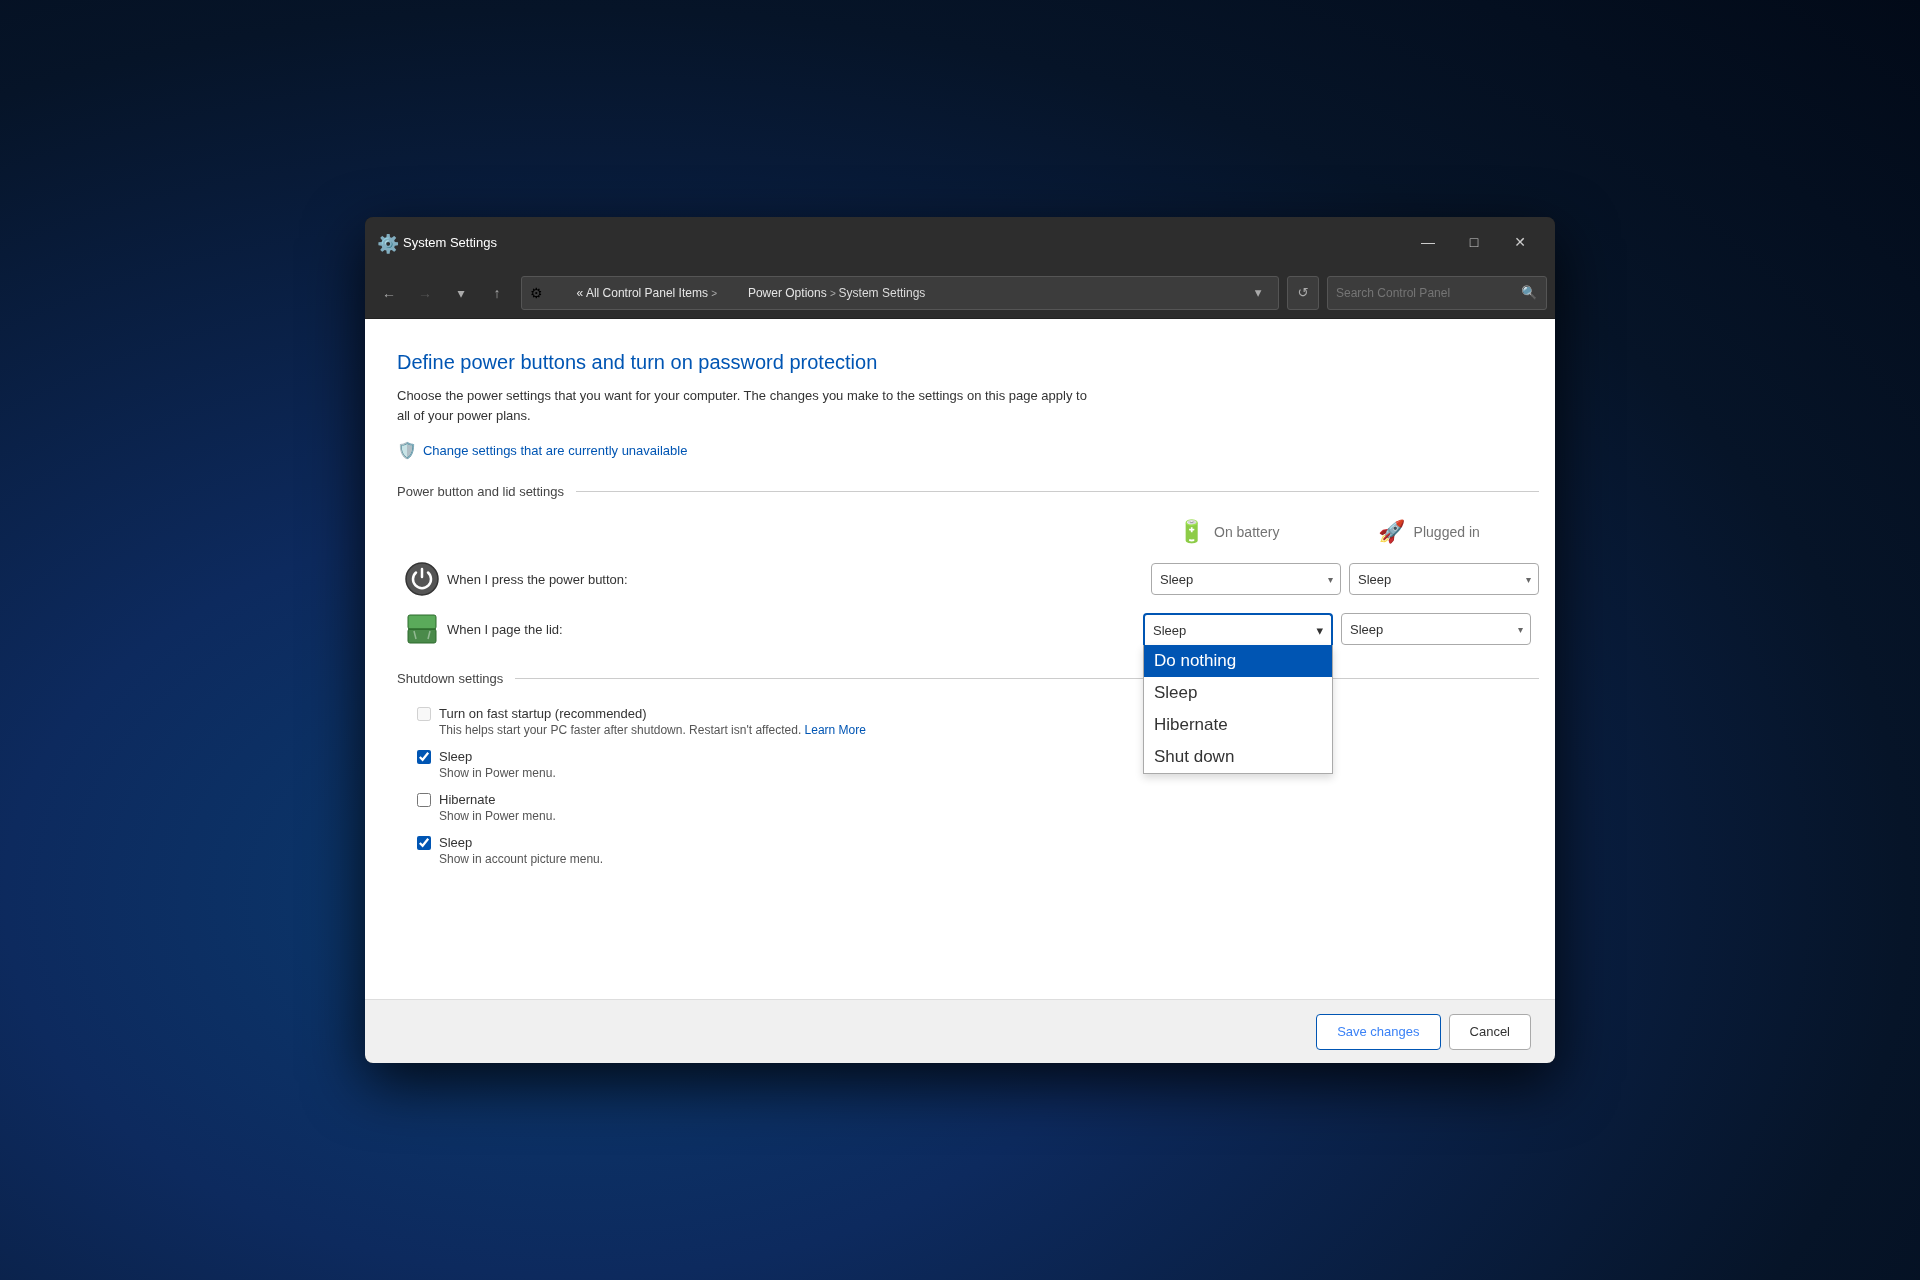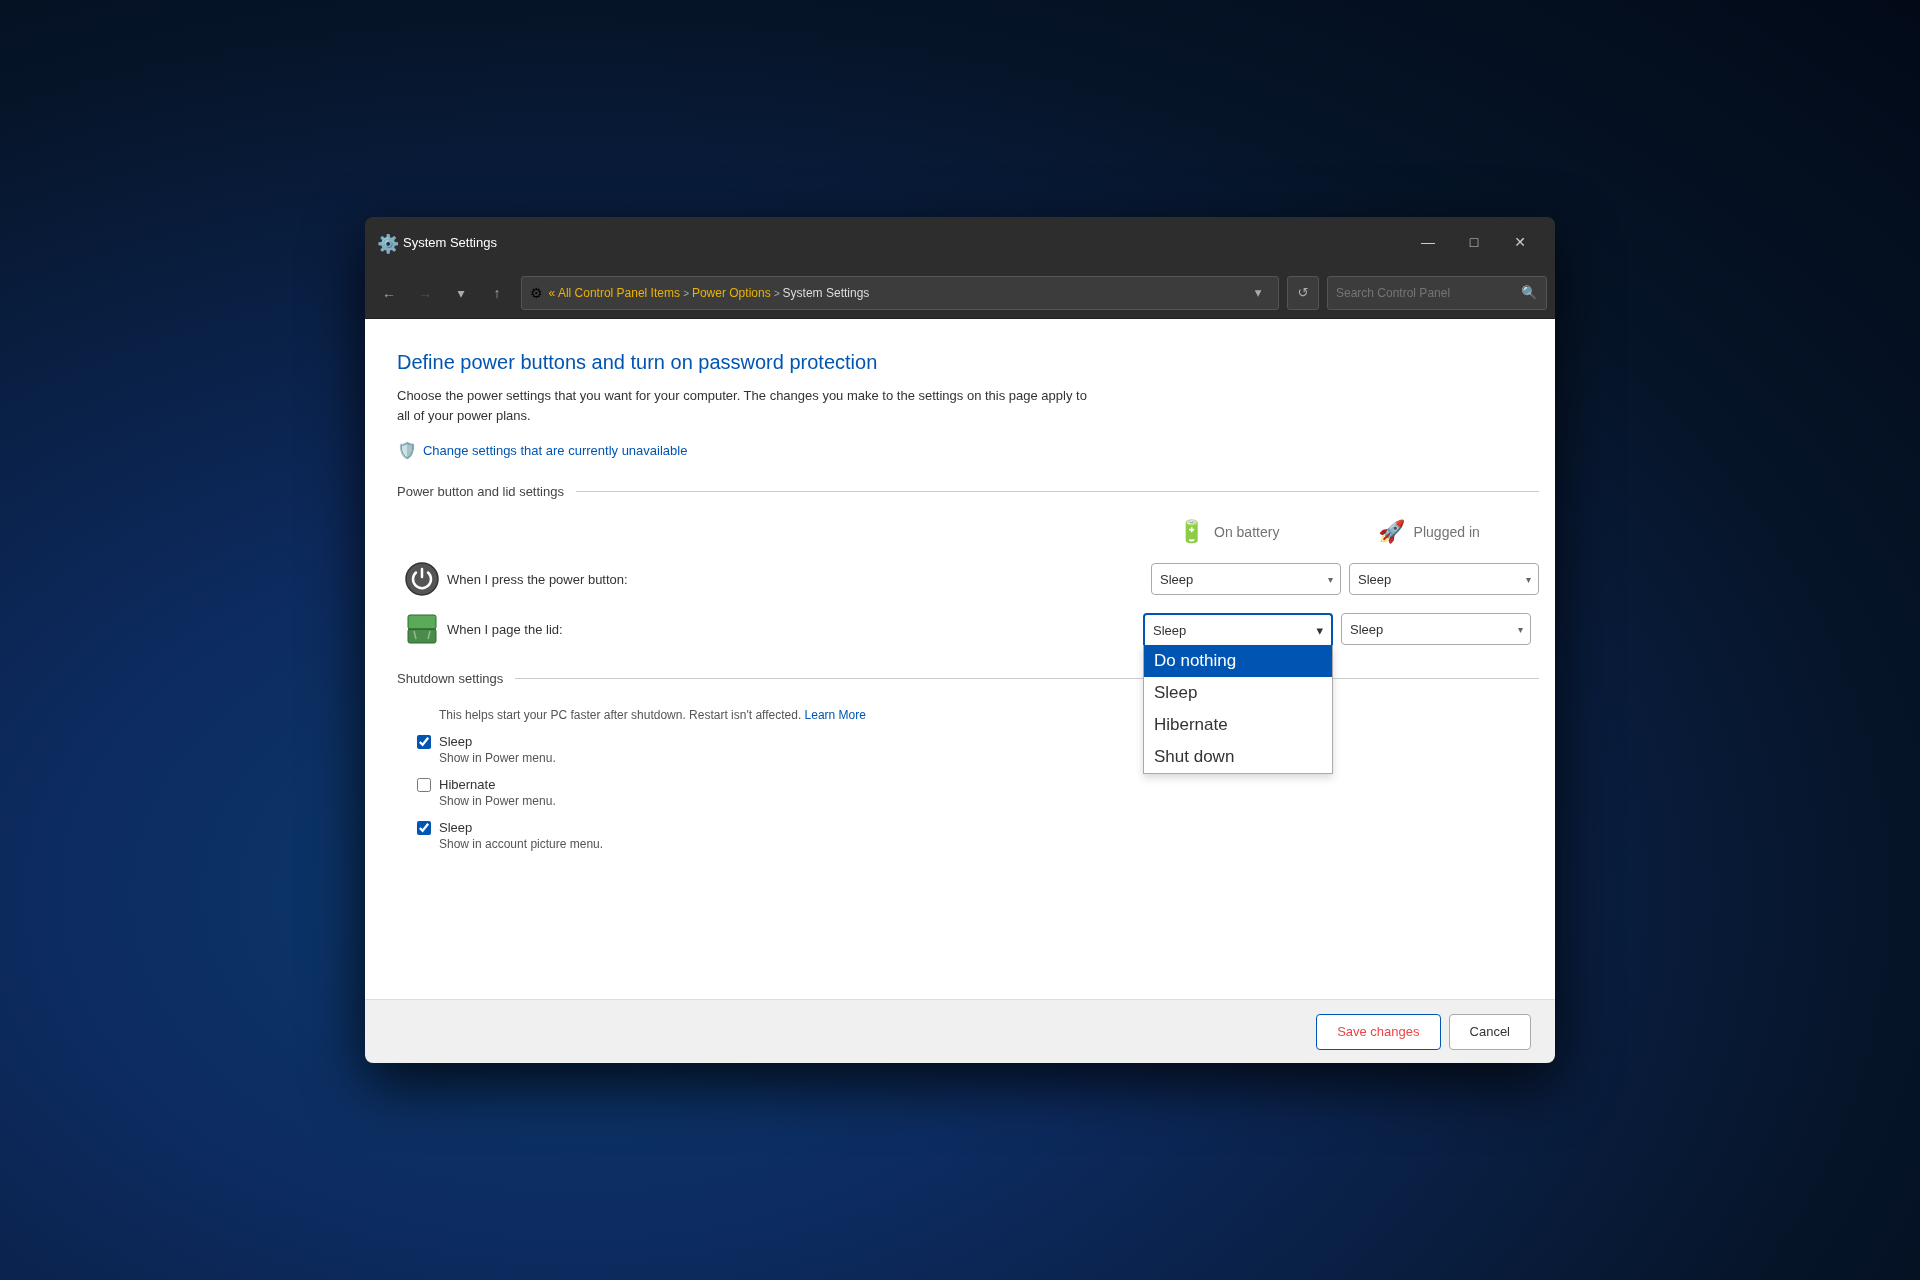--- a/index.html
+++ b/index.html
@@ -93,22 +93,23 @@
     }
     .address-icon {
       font-size: 14px;
     }
     .address-text {
       color: #ddd;
       font-size: 12px;
       flex: 1;
     }
     .address-link {
-      color: #eab308;
-      cursor: pointer;
+      color: #e5e5e5;
+      cursor: pointer;
+      margin-left: 28px;
     }
     .address-arrow {
       color: #aaa;
       font-size: 10px;
     }
     .address-dropdown {
       width: 24px;
       height: 100%;
       background: transparent;
       border: none;
@@ -375,21 +376,21 @@
     .footer-btn {
       height: 36px;
       padding: 0 20px;
       border-radius: 4px;
       font-size: 13px;
       cursor: pointer;
     }
     .btn-primary {
       background: white;
       border: 1px solid #0055b3;
-      color: #ef4444;
+      color: #3b82f6;
     }
     .btn-secondary {
       background: white;
       border: 1px solid #aaa;
       color: #333;
     }
   </style>
 </head>
 <body>
 
@@ -526,20 +527,24 @@
     </div>
 
     
     <div class="shutdown-section">
       <div class="section-header">
         <span class="section-title">Shutdown settings</span>
         <div class="section-line"></div>
       </div>
 
       <div class="checkbox-row">
+        <div class="checkbox-label-row">
+          <input type="checkbox" class="checkbox-input" id="fast_startup" disabled="" style="">
+          <label class="checkbox-label" for="fast_startup">Turn on fast startup (recommended)</label>
+        </div>
         <div class="checkbox-sublabel">
           This helps start your PC faster after shutdown. Restart isn't affected. <a class="learn-more">Learn More</a>
         </div>
       </div>
 
       <div class="checkbox-row">
         <div class="checkbox-label-row">
           <input type="checkbox" class="checkbox-input" id="sleep" checked="" style="">
           <label class="checkbox-label" for="sleep">Sleep</label>
         </div>

